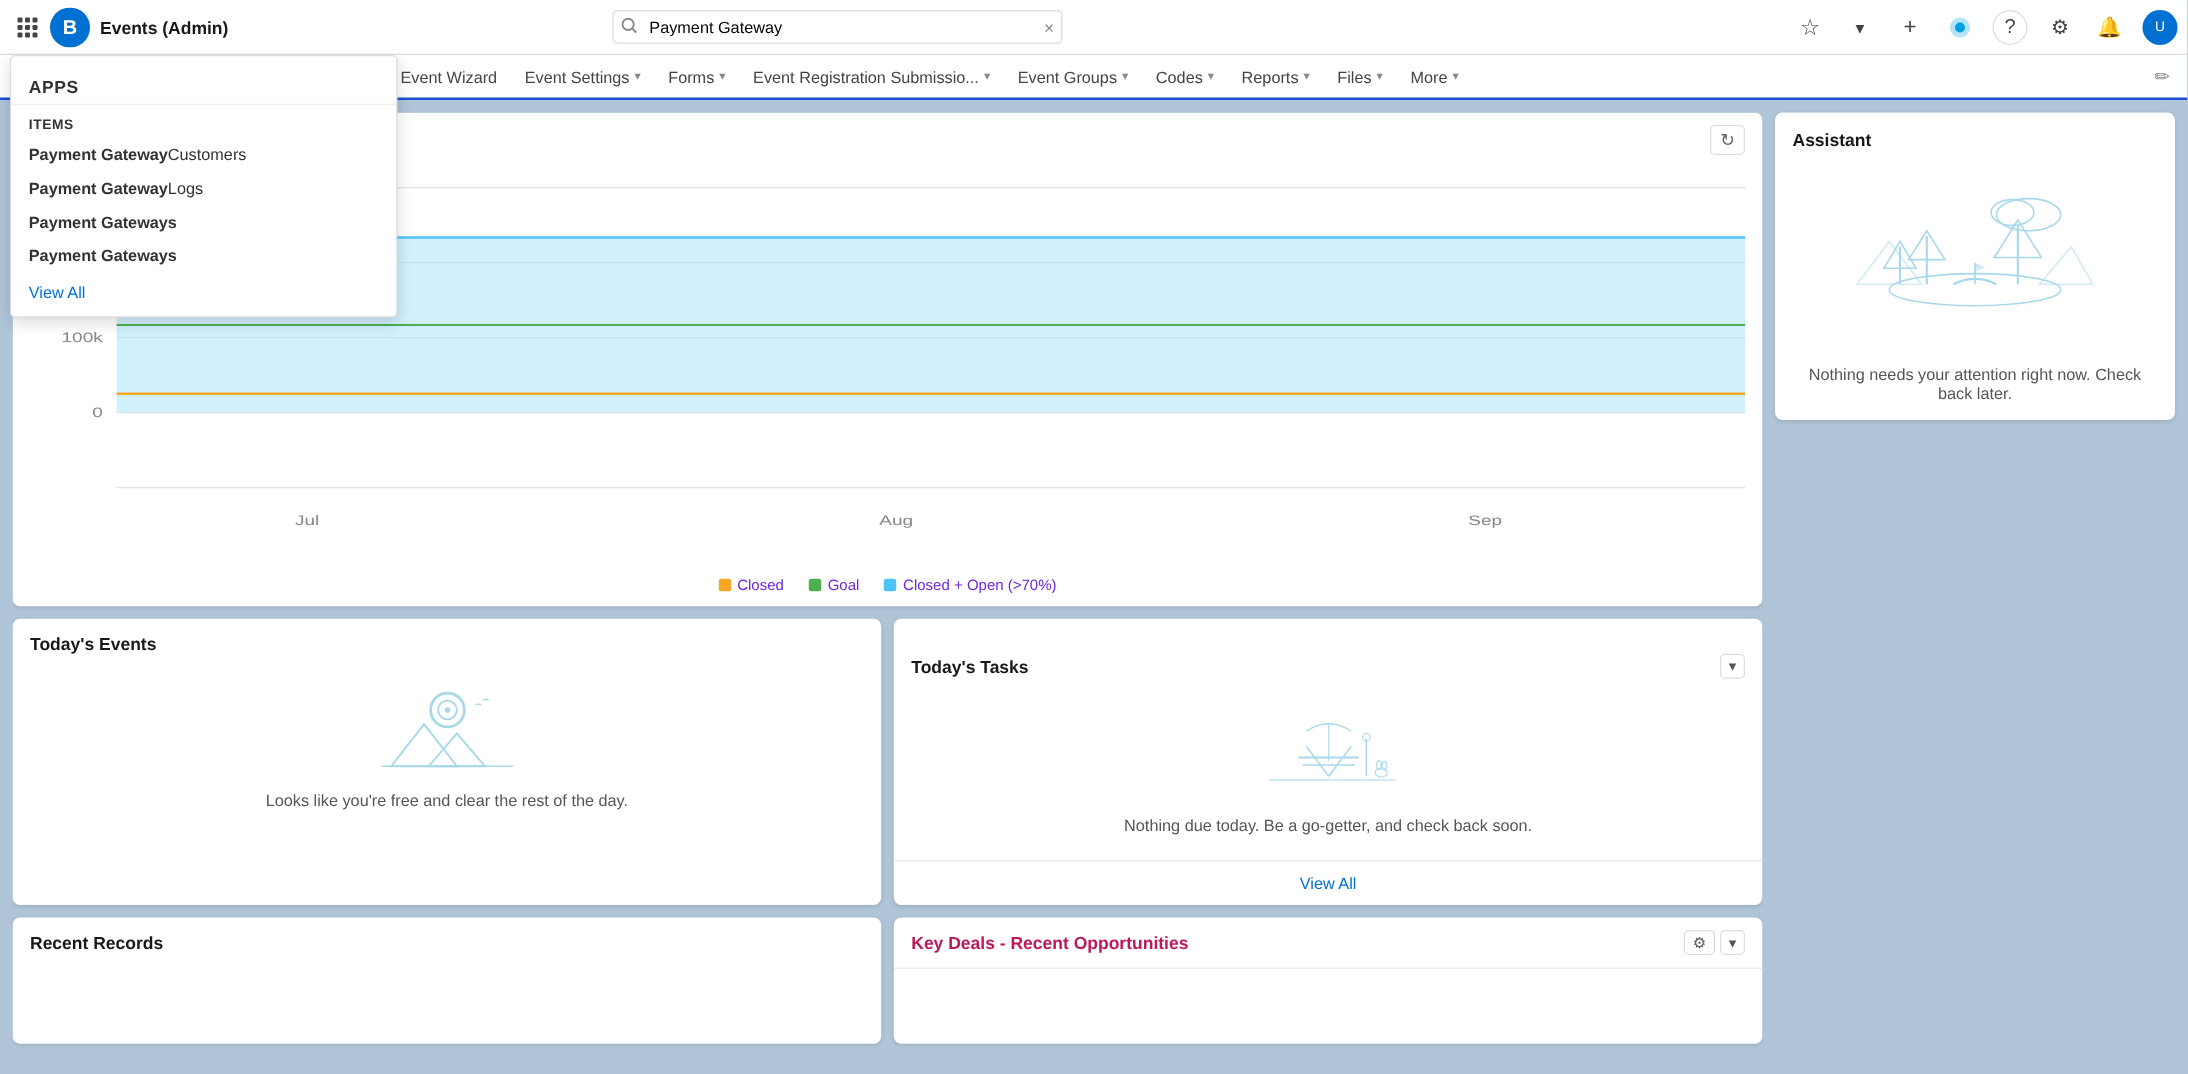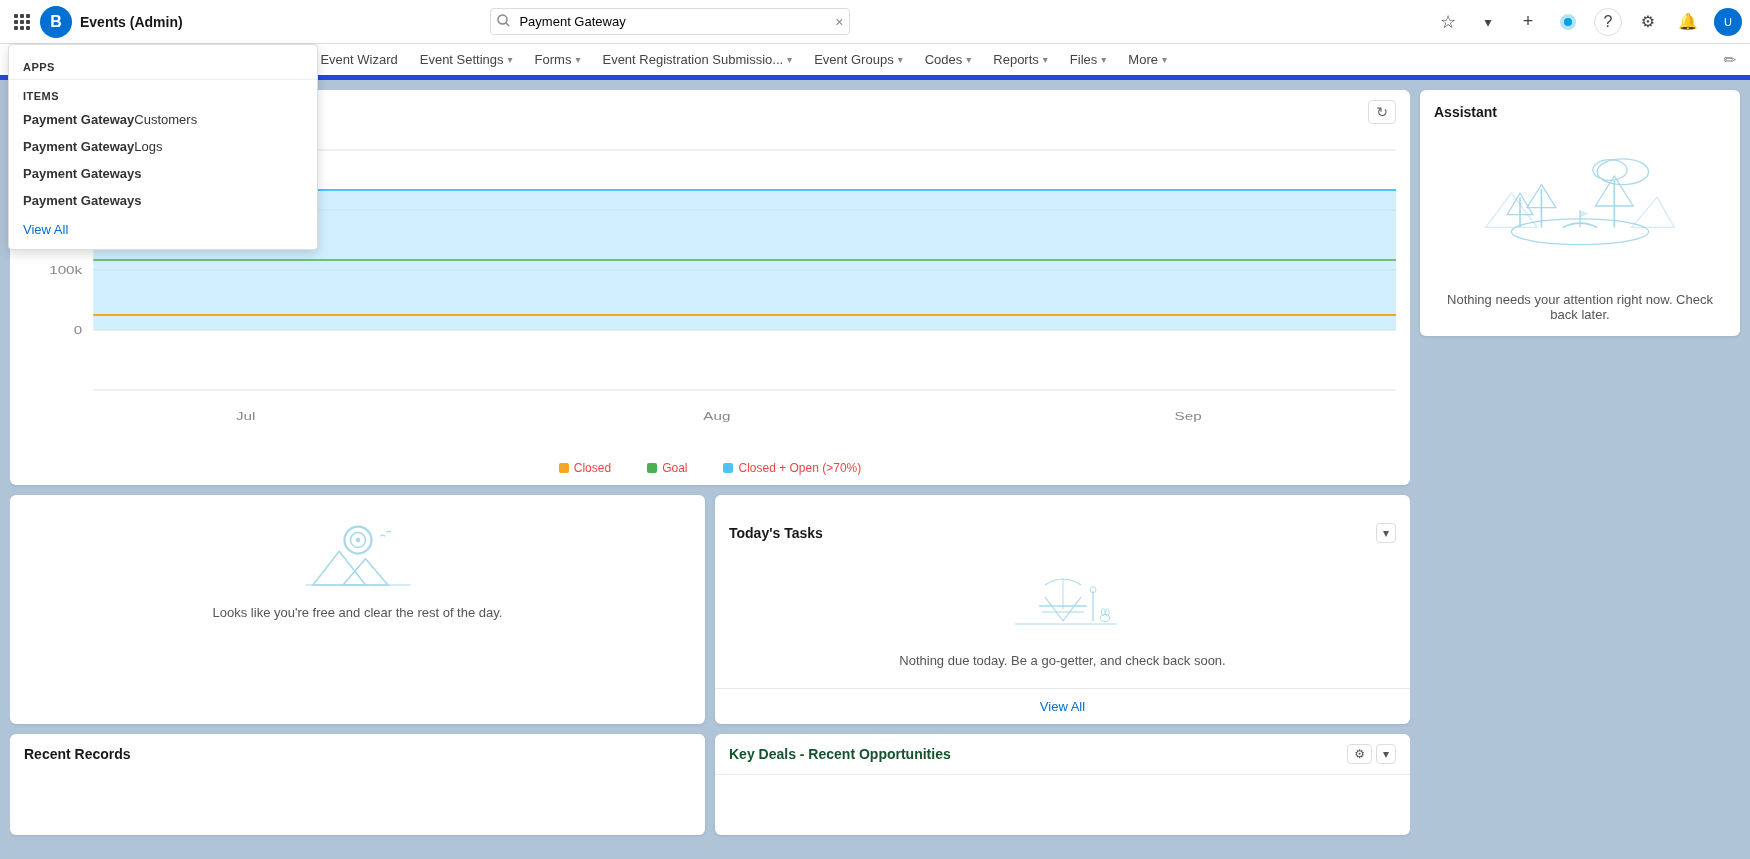--- a/index.html
+++ b/index.html
@@ -82,21 +82,21 @@
       font-size: 11px;
       cursor: pointer;
     }
 
     
     .nav-bar {
       display: flex;
       align-items: center;
       height: 36px;
       background: #fff;
-      border-bottom: 5px solid #1d4ed8;
+      border-bottom: 2px solid #1d4ed8;
       padding: 0 8px;
       position: relative;
       z-index: 99;
       gap: 2px;
       overflow: hidden;
     }
     .nav-item {
       display: flex;
       align-items: center;
       height: 100%;
@@ -154,21 +154,21 @@
     
     .card {
       background: #fff;
       border-radius: 6px;
       box-shadow: 0 1px 3px rgba(0,0,0,0.1);
       overflow: hidden;
     }
     .card-title {
       font-size: 14px;
       font-weight: 600;
-      color: #14532d;
+      color: #be185d;
     }
     .card-body {
       padding: 14px;
     }
 
     
     .chart-card .card-body {
       padding: 10px 14px;
     }
     .chart-goal-row {
@@ -193,24 +193,24 @@
     
     .chart-container {
       width: 100%;
       position: relative;
     }
 
     
     .chart-legend {
       display: flex;
       justify-content: center;
-      gap: 36px;
+      gap: 20px;
       margin-top: 8px;
       font-size: 12px;
-      color: #ef4444;
+      color: #6d28d9;
     }
     .legend-item {
       display: flex;
       align-items: center;
       gap: 5px;
     }
     .legend-dot {
       width: 10px;
       height: 10px;
       border-radius: 2px;
@@ -304,21 +304,21 @@
       left: 8px;
       width: 310px;
       background: #fff;
       border: 1px solid #ddd;
       border-radius: 4px;
       box-shadow: 0 4px 12px rgba(0,0,0,0.15);
       z-index: 200;
       padding: 10px 0;
     }
     .dropdown-section-label {
-      font-size: 11px;
+      font-size: 14px;
       font-weight: 700;
       color: #333;
       padding: 6px 14px 2px;
       text-transform: uppercase;
       letter-spacing: 0.5px;
     }
     .dropdown-no-results {
       font-size: 12px;
       color: #777;
       padding: 2px 14px 8px;
@@ -571,20 +571,21 @@
             <div class="legend-dot" style="background:#4fc3f7;"></div>
             <span>Closed + Open (&gt;70%)</span>
           </div>
         </div>
       </div>
     </div>
 
     <div class="cards-row">
 
       <div class="card">
+        <div class="card-section-title">Today's Events</div>
         <div class="card-empty-body">
 
           <svg class="empty-illustration" viewBox="0 0 160 100">
             <circle cx="80" cy="30" r="18" fill="none" stroke="#a8d8ea" stroke-width="3"></circle>
             <circle cx="80" cy="30" r="10" fill="none" stroke="#a8d8ea" stroke-width="2"></circle>
             <circle cx="80" cy="30" r="3" fill="#a8d8ea"></circle>
 
             <polygon points="20,90 55,45 90,90" fill="none" stroke="#a8d8ea" stroke-width="2"></polygon>
             <polygon points="60,90 90,55 120,90" fill="none" stroke="#a8d8ea" stroke-width="2"></polygon>
 

